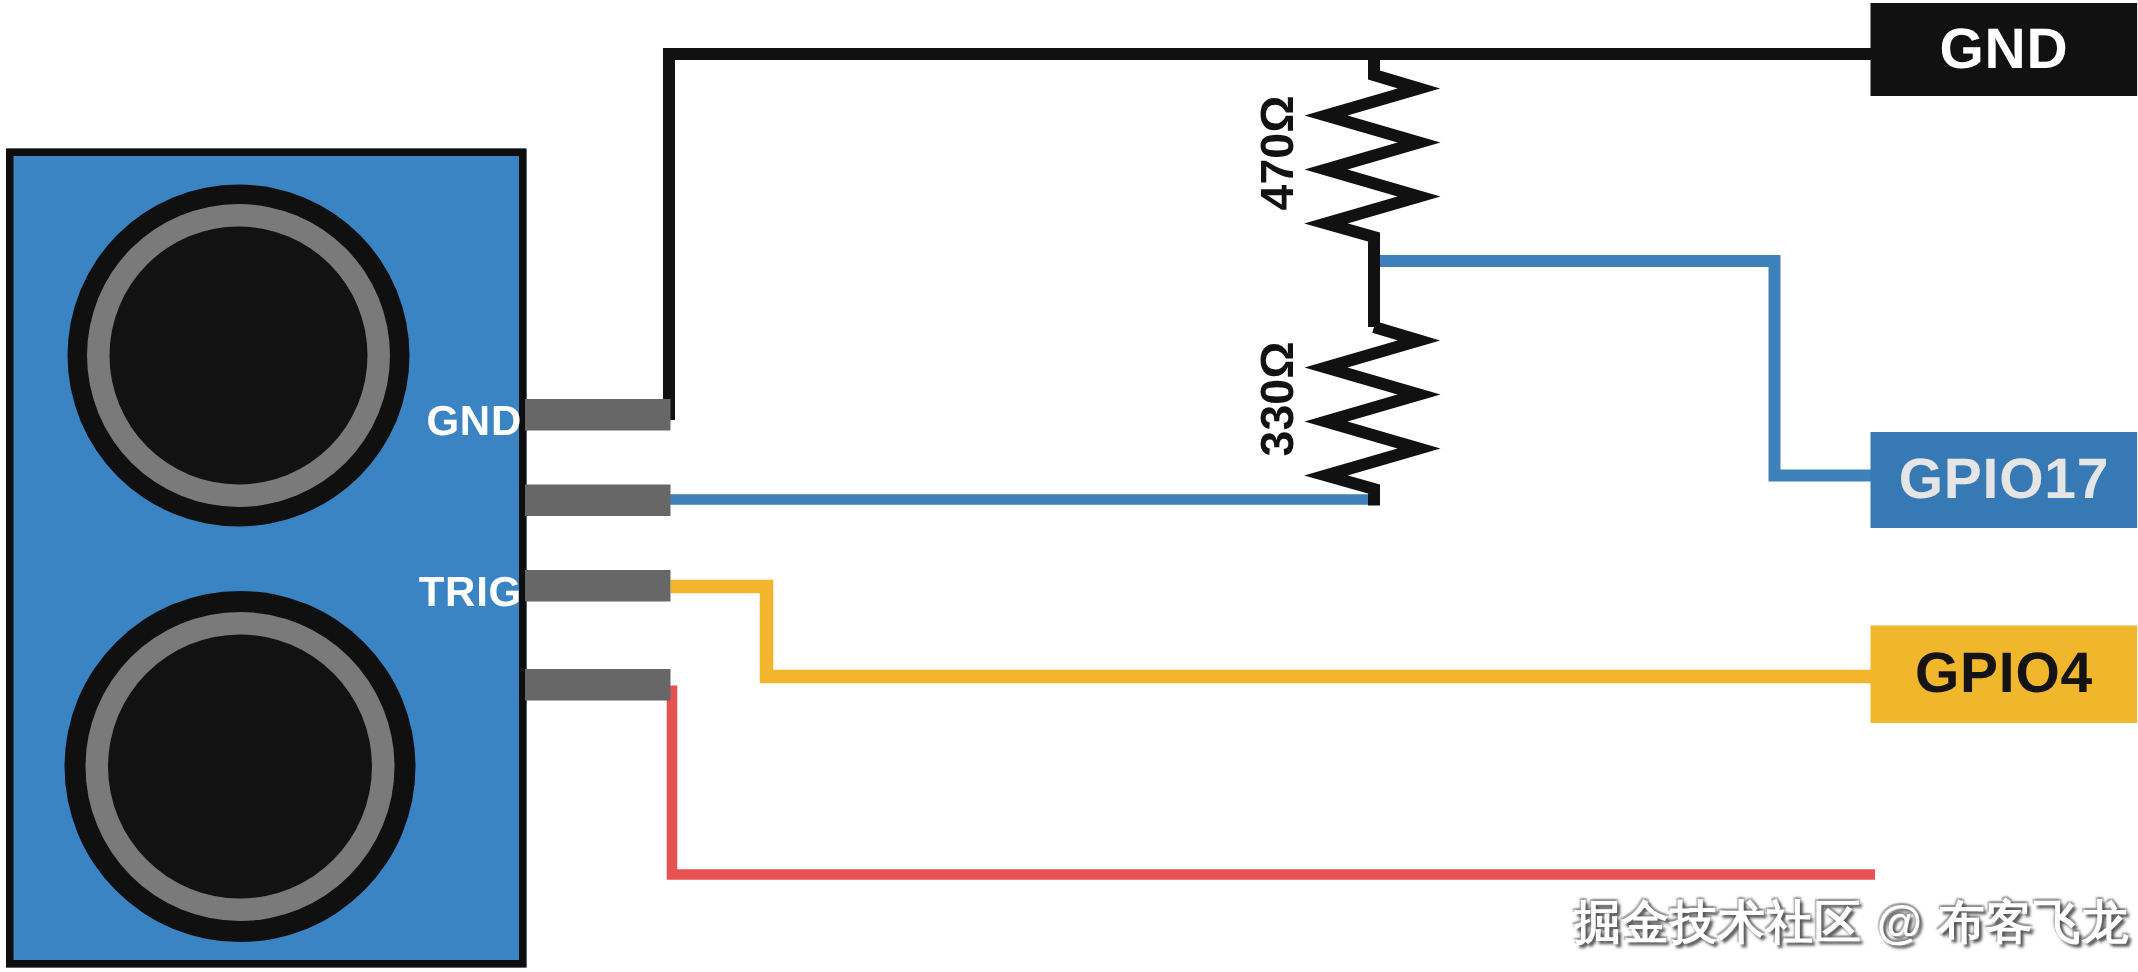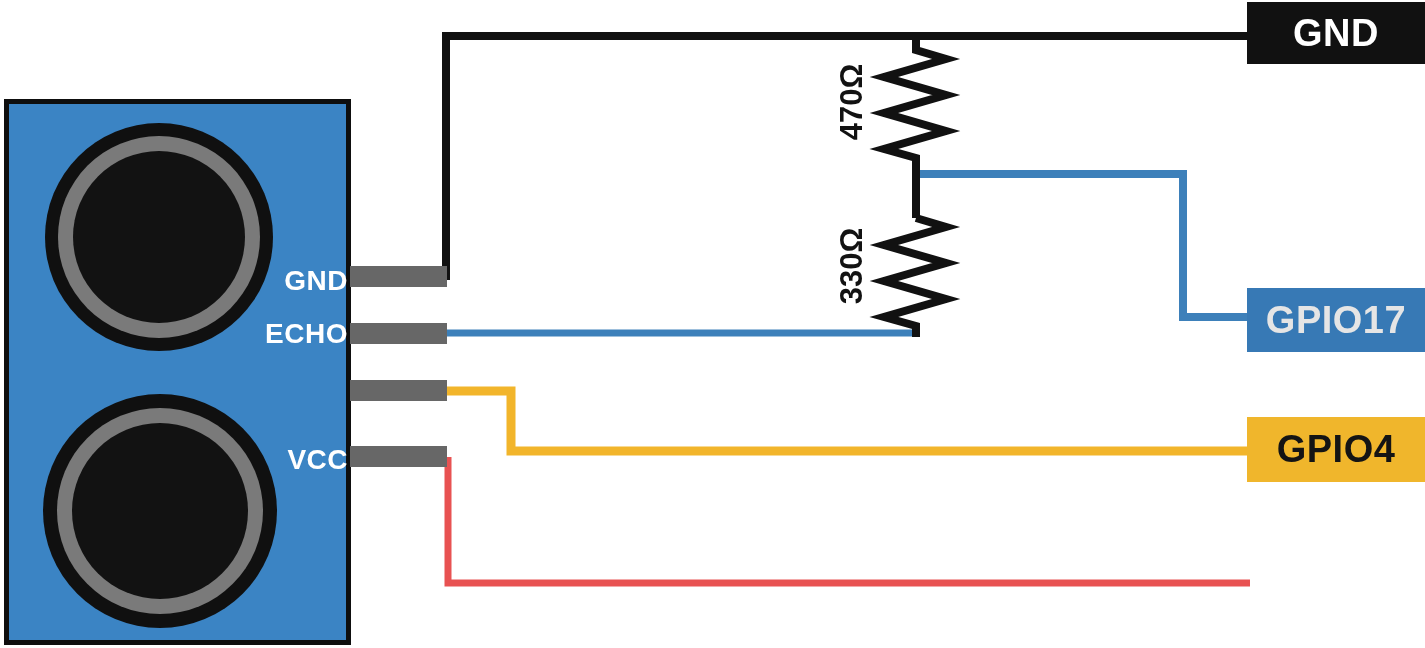--- a/index.html
+++ b/index.html
@@ -64,22 +64,21 @@
   <div class="module">
     <div class="xducer xd-top">
       <div class="xducer-ring"></div>
       <div class="xducer-core"></div>
     </div>
     <div class="xducer xd-bottom">
       <div class="xducer-ring"></div>
       <div class="xducer-core"></div>
     </div>
     <div class="pinlabel pl-gnd">GND</div>
-    <div class="pinlabel pl-echo">ECHO</div>
-    <div class="pinlabel pl-vcc">VCC</div>
+    <div class="pinlabel pl-trig">TRIG</div>
   </div>
 
   <svg class="wires" viewBox="0 0 1425 648" xmlns="http://www.w3.org/2000/svg">
 
     <path d="M445,333 L916,333" fill="none" style="stroke:var(--wire-blue)" stroke-width="7"></path>
 
     <path d="M918,174 L1183,174 L1183,317 L1250,317" fill="none" style="stroke:var(--wire-blue)" stroke-width="8"></path>
 
     <path d="M447,391 L511,391 L511,451 L1250,451" fill="none" style="stroke:var(--wire-yellow)" stroke-width="9"></path>
 
@@ -97,14 +96,15 @@
   <div class="pin pin-trig"></div>
   <div class="pin pin-vcc"></div>
 
   <div class="rlabel rl-470">470Ω</div>
   <div class="rlabel rl-330">330Ω</div>
 
   <div class="term term-gnd">GND</div>
   <div class="term term-gpio17">GPIO17</div>
   <div class="term term-gpio4">GPIO4</div>
 
+  <div class="watermark">掘金技术社区 @ 布客飞龙</div>
 
 </div>
 
 </body></html>

